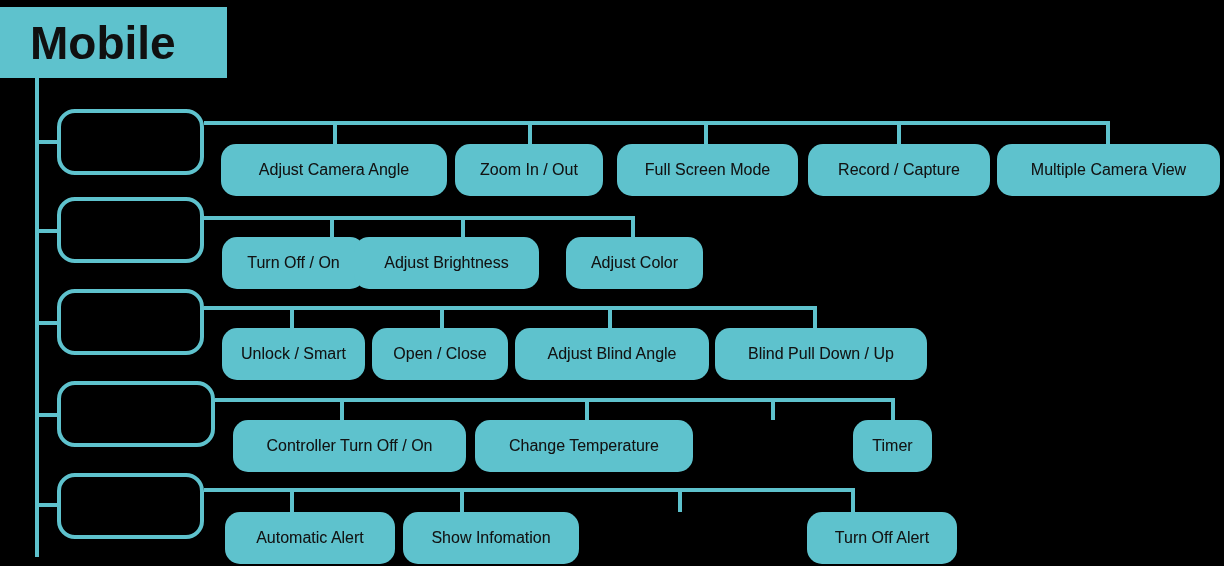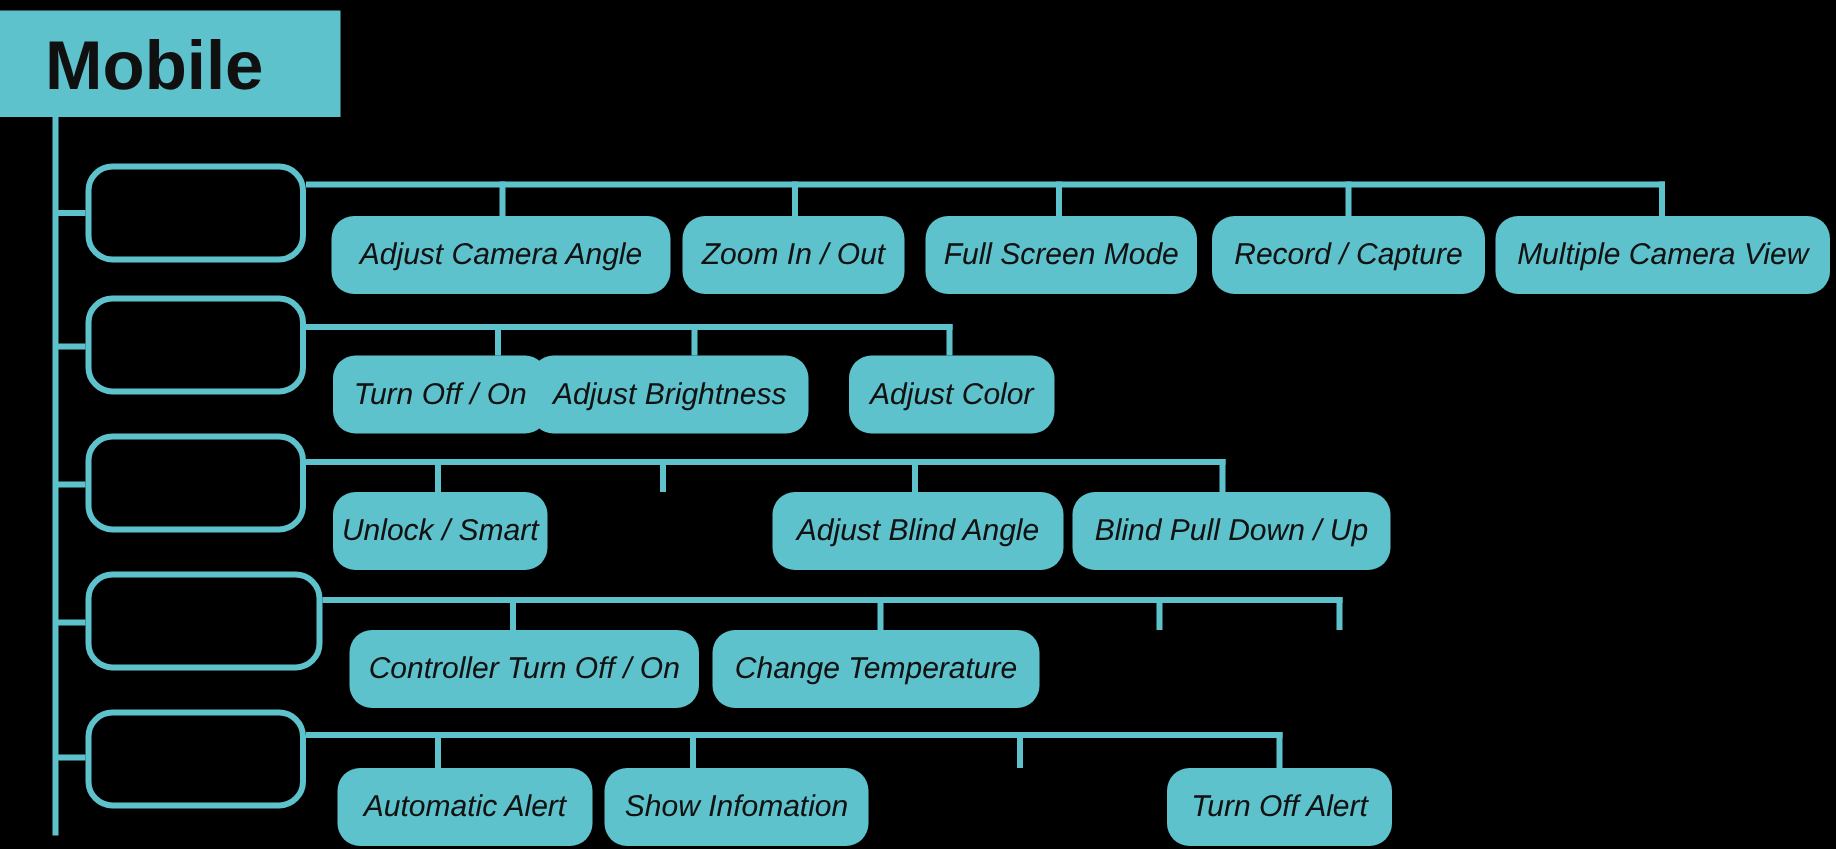--- a/index.html
+++ b/index.html
@@ -18,24 +18,23 @@
   .pstub{left:37px;width:20px;height:4px;}
   .h{height:4px;}
   .v{width:4px;}
   .parent{
     position:absolute;left:57px;width:147px;height:66px;box-sizing:border-box;
     border:4px solid #5EC2CD;border-radius:18px;background:transparent;
   }
   .parent.wide{width:158px;}
   .child{
     position:absolute;height:52px;box-sizing:border-box;background:#5EC2CD;
-    border-radius:15px;color:#121212;font-size:20px;display:flex;
+    border-radius:15px;color:#121212;font-size:16px;display:flex;
     align-items:center;justify-content:center;white-space:nowrap;
     text-shadow:0 0 0 rgba(0,0,0,0.2);
-    font-style:italic;
   }
   .p1{top:109px}.p2{top:197px}.p3{top:289px}.p4{top:381px}.p5{top:473px}
 </style>
 </head>
 <body>
 
 <div class="stage">
 
   <div class="root-box">
     <span>Mobile</span>
@@ -67,37 +66,39 @@
   <div class="child" style="left:566px;top:237px;width:137px">Adjust Color</div>
 
   <div class="line pstub" style="top:321px"></div>
   <div class="parent p3"></div>
   <div class="line h" style="left:204px;top:306px;width:613px"></div>
   <div class="line v" style="left:290px;top:306px;height:22px"></div>
   <div class="line v" style="left:440px;top:306px;height:22px"></div>
   <div class="line v" style="left:608px;top:306px;height:22px"></div>
   <div class="line v" style="left:813px;top:306px;height:22px"></div>
   <div class="child" style="left:222px;top:328px;width:143px">Unlock / Smart</div>
+  <div class="child" style="left:372px;top:328px;width:136px">Open / Close</div>
   <div class="child" style="left:515px;top:328px;width:194px">Adjust Blind Angle</div>
   <div class="child" style="left:715px;top:328px;width:212px">Blind Pull Down / Up</div>
 
   <div class="line pstub" style="top:413px"></div>
   <div class="parent p4 wide"></div>
   <div class="line h" style="left:215px;top:398px;width:680px"></div>
   <div class="line v" style="left:340px;top:398px;height:22px"></div>
   <div class="line v" style="left:585px;top:398px;height:22px"></div>
   <div class="line v" style="left:771px;top:398px;height:22px"></div>
   <div class="line v" style="left:891px;top:398px;height:22px"></div>
   <div class="child" style="left:233px;top:420px;width:233px">Controller Turn Off / On</div>
   <div class="child" style="left:475px;top:420px;width:218px">Change Temperature</div>
+  <div class="child" style="left:853px;top:420px;width:79px">Timer</div>
 
   <div class="line pstub" style="top:503px"></div>
   <div class="parent p5"></div>
   <div class="line h" style="left:204px;top:488px;width:651px"></div>
   <div class="line v" style="left:290px;top:488px;height:24px"></div>
   <div class="line v" style="left:460px;top:488px;height:24px"></div>
   <div class="line v" style="left:678px;top:488px;height:24px"></div>
   <div class="line v" style="left:851px;top:488px;height:24px"></div>
   <div class="child" style="left:225px;top:512px;width:170px">Automatic Alert</div>
   <div class="child" style="left:403px;top:512px;width:176px">Show Infomation</div>
-  <div class="child" style="left:778px;top:512px;width:150px">Turn Off Alert</div>
+  <div class="child" style="left:807px;top:512px;width:150px">Turn Off Alert</div>
 
 </div>
 
 </body></html>

